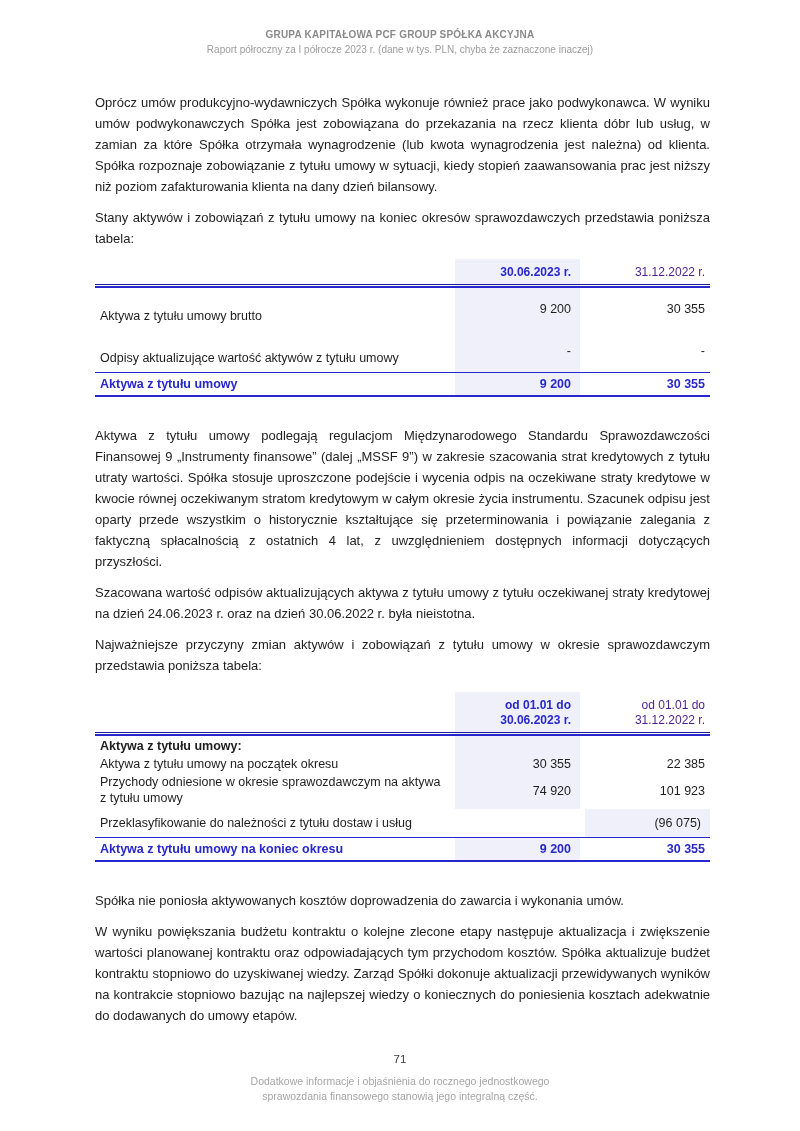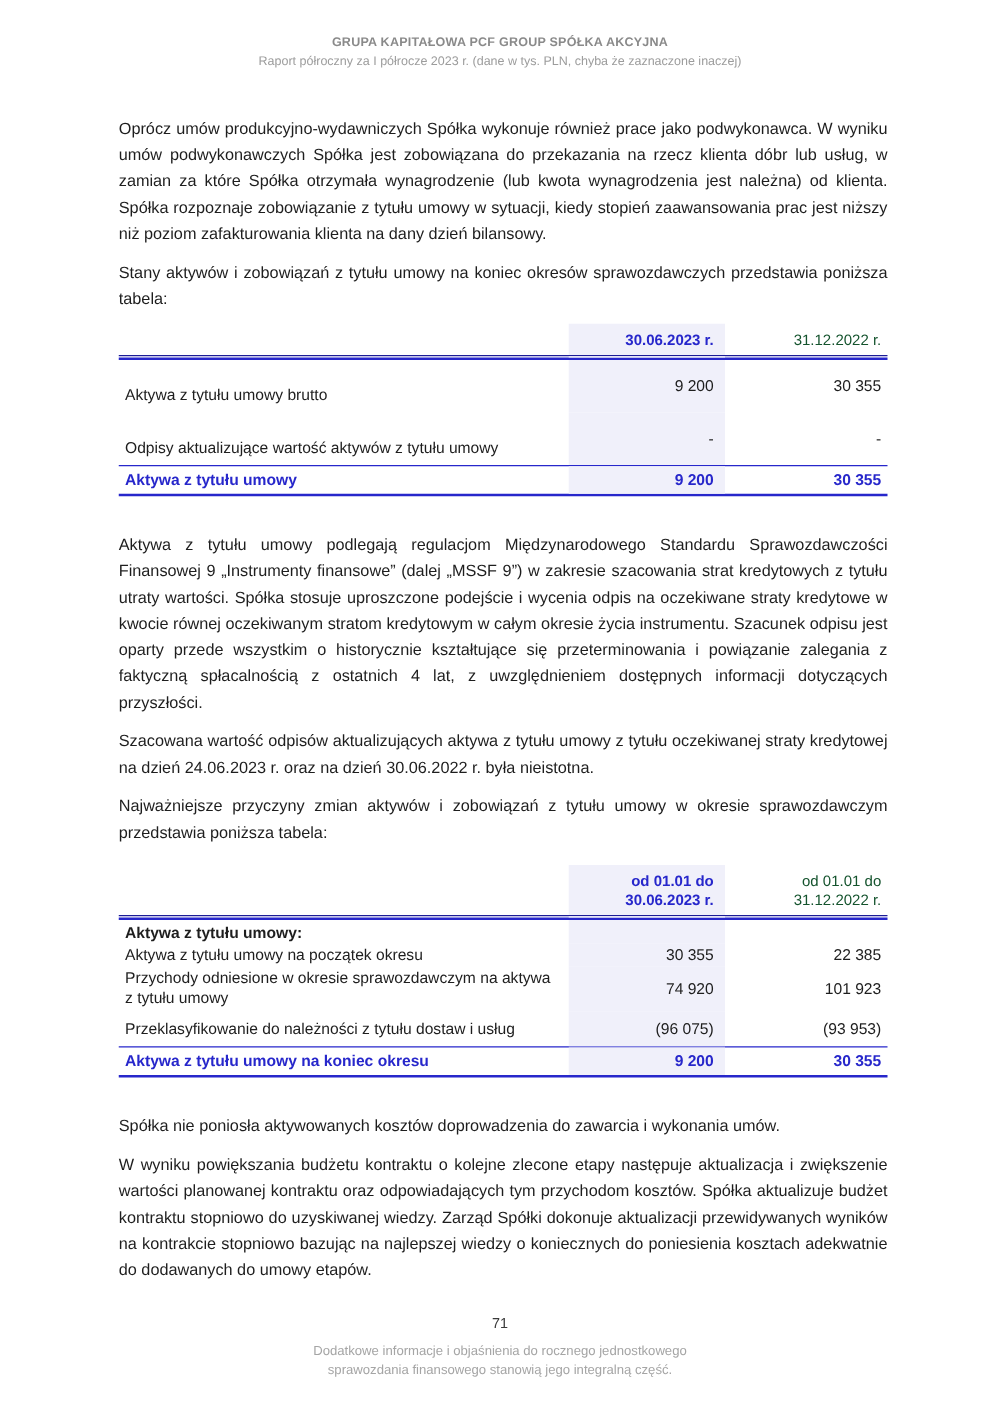--- a/index.html
+++ b/index.html
@@ -73,21 +73,21 @@
   .hl{background:#f0f0fa;}
   .thead{font-size:12px;}
   .thead .cell-v{
     color:#2727cb;font-weight:700;
     padding-top:6px;padding-bottom:4px;
     line-height:15px;
     white-space:pre-line;
     text-align:right;
   }
   .thead .cell-v2{
-    color:#14532d;font-weight:400;
+    color:#4c1d95;font-weight:400;
     padding-top:6px;padding-bottom:4px;
     line-height:15px;
     white-space:pre-line;
     text-align:right;
   }
   .sep{
     height:1px;
     border-top:1px solid #1c1c96;
     border-bottom:2px solid #2727cb;
   }
@@ -195,21 +195,20 @@
         <div class="cell-v2">22 385</div>
       </div>
       <div class="row two-line">
         <div class="cell-label">Przychody odniesione w okresie sprawozdawczym na aktywa z tytułu umowy</div>
         <div class="cell-v hl">74 920</div>
         <div class="cell-v2">101 923</div>
       </div>
       <div class="row gap-row">
         <div class="cell-label">Przeklasyfikowanie do należności z tytułu dostaw i usług</div>
         <div class="cell-v hl">(96 075)</div>
-        <div class="cell-v2">(93 953)</div>
       </div>
       <div class="row total-row">
         <div class="cell-label">Aktywa z tytułu umowy na koniec okresu</div>
         <div class="cell-v hl">9 200</div>
         <div class="cell-v2">30 355</div>
       </div>
     </div>
 
     <p>Spółka nie poniosła aktywowanych kosztów doprowadzenia do zawarcia i wykonania umów.</p>
     <p>W wyniku powiększania budżetu kontraktu o kolejne zlecone etapy następuje aktualizacja i zwiększenie wartości planowanej kontraktu oraz odpowiadających tym przychodom kosztów. Spółka aktualizuje budżet kontraktu stopniowo do uzyskiwanej wiedzy. Zarząd Spółki dokonuje aktualizacji przewidywanych wyników na kontrakcie stopniowo bazując na najlepszej wiedzy o koniecznych do poniesienia kosztach adekwatnie do dodawanych do umowy etapów.</p>

